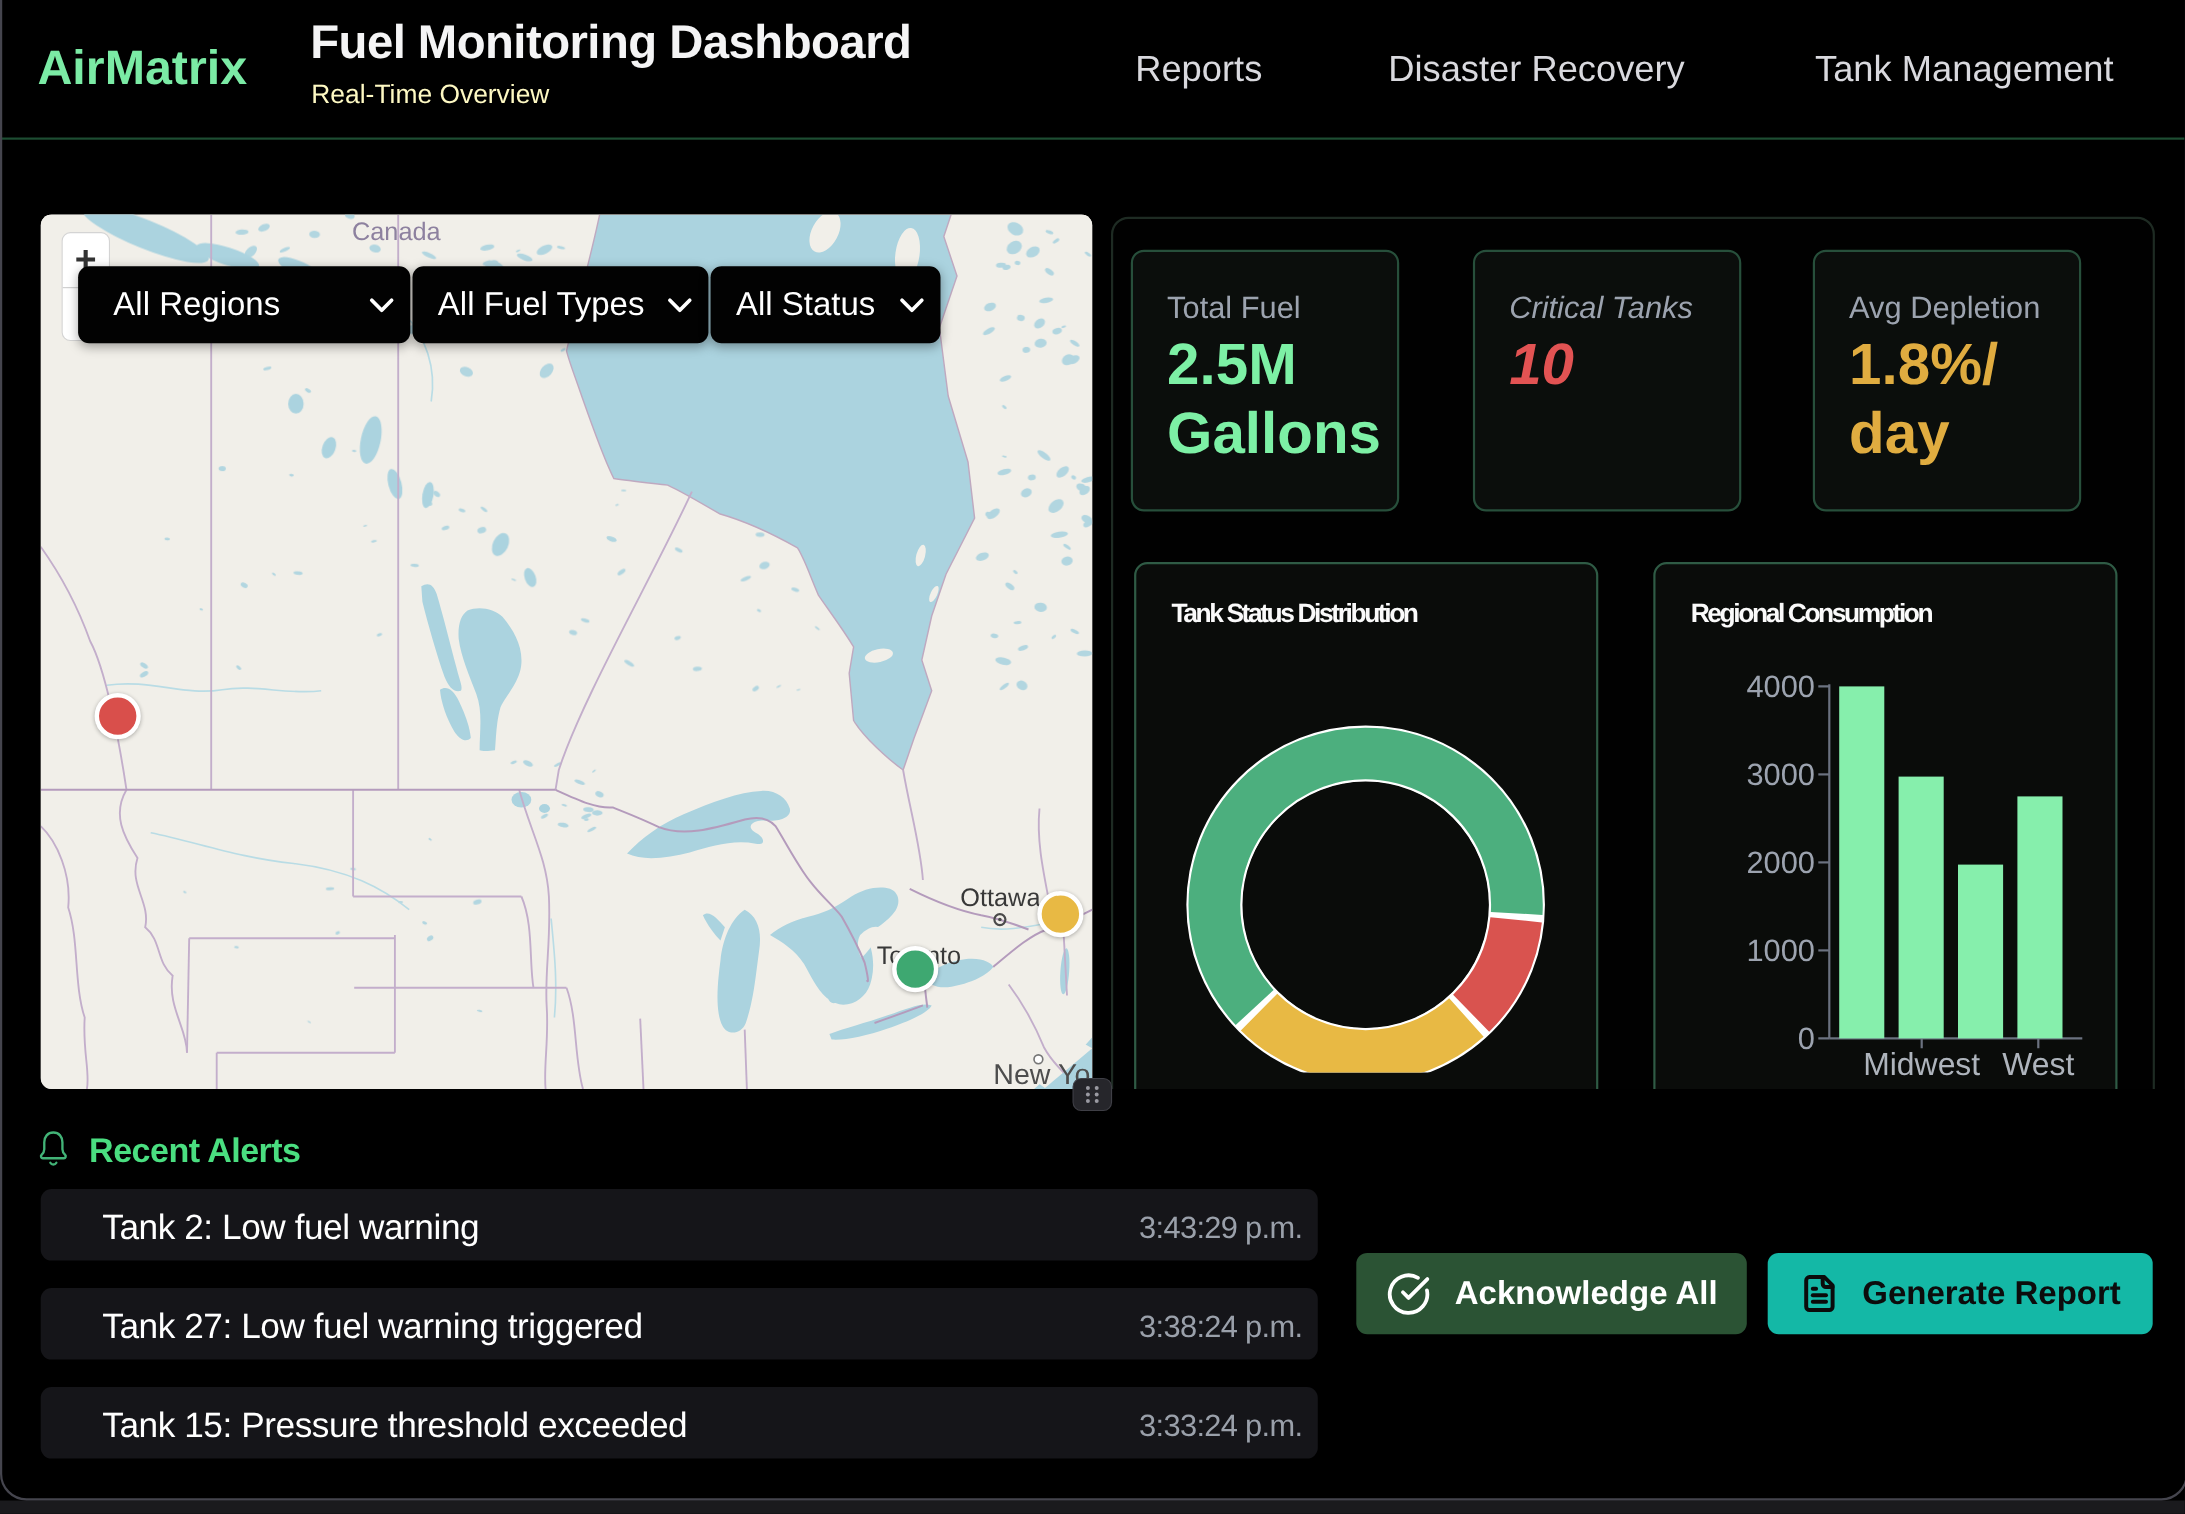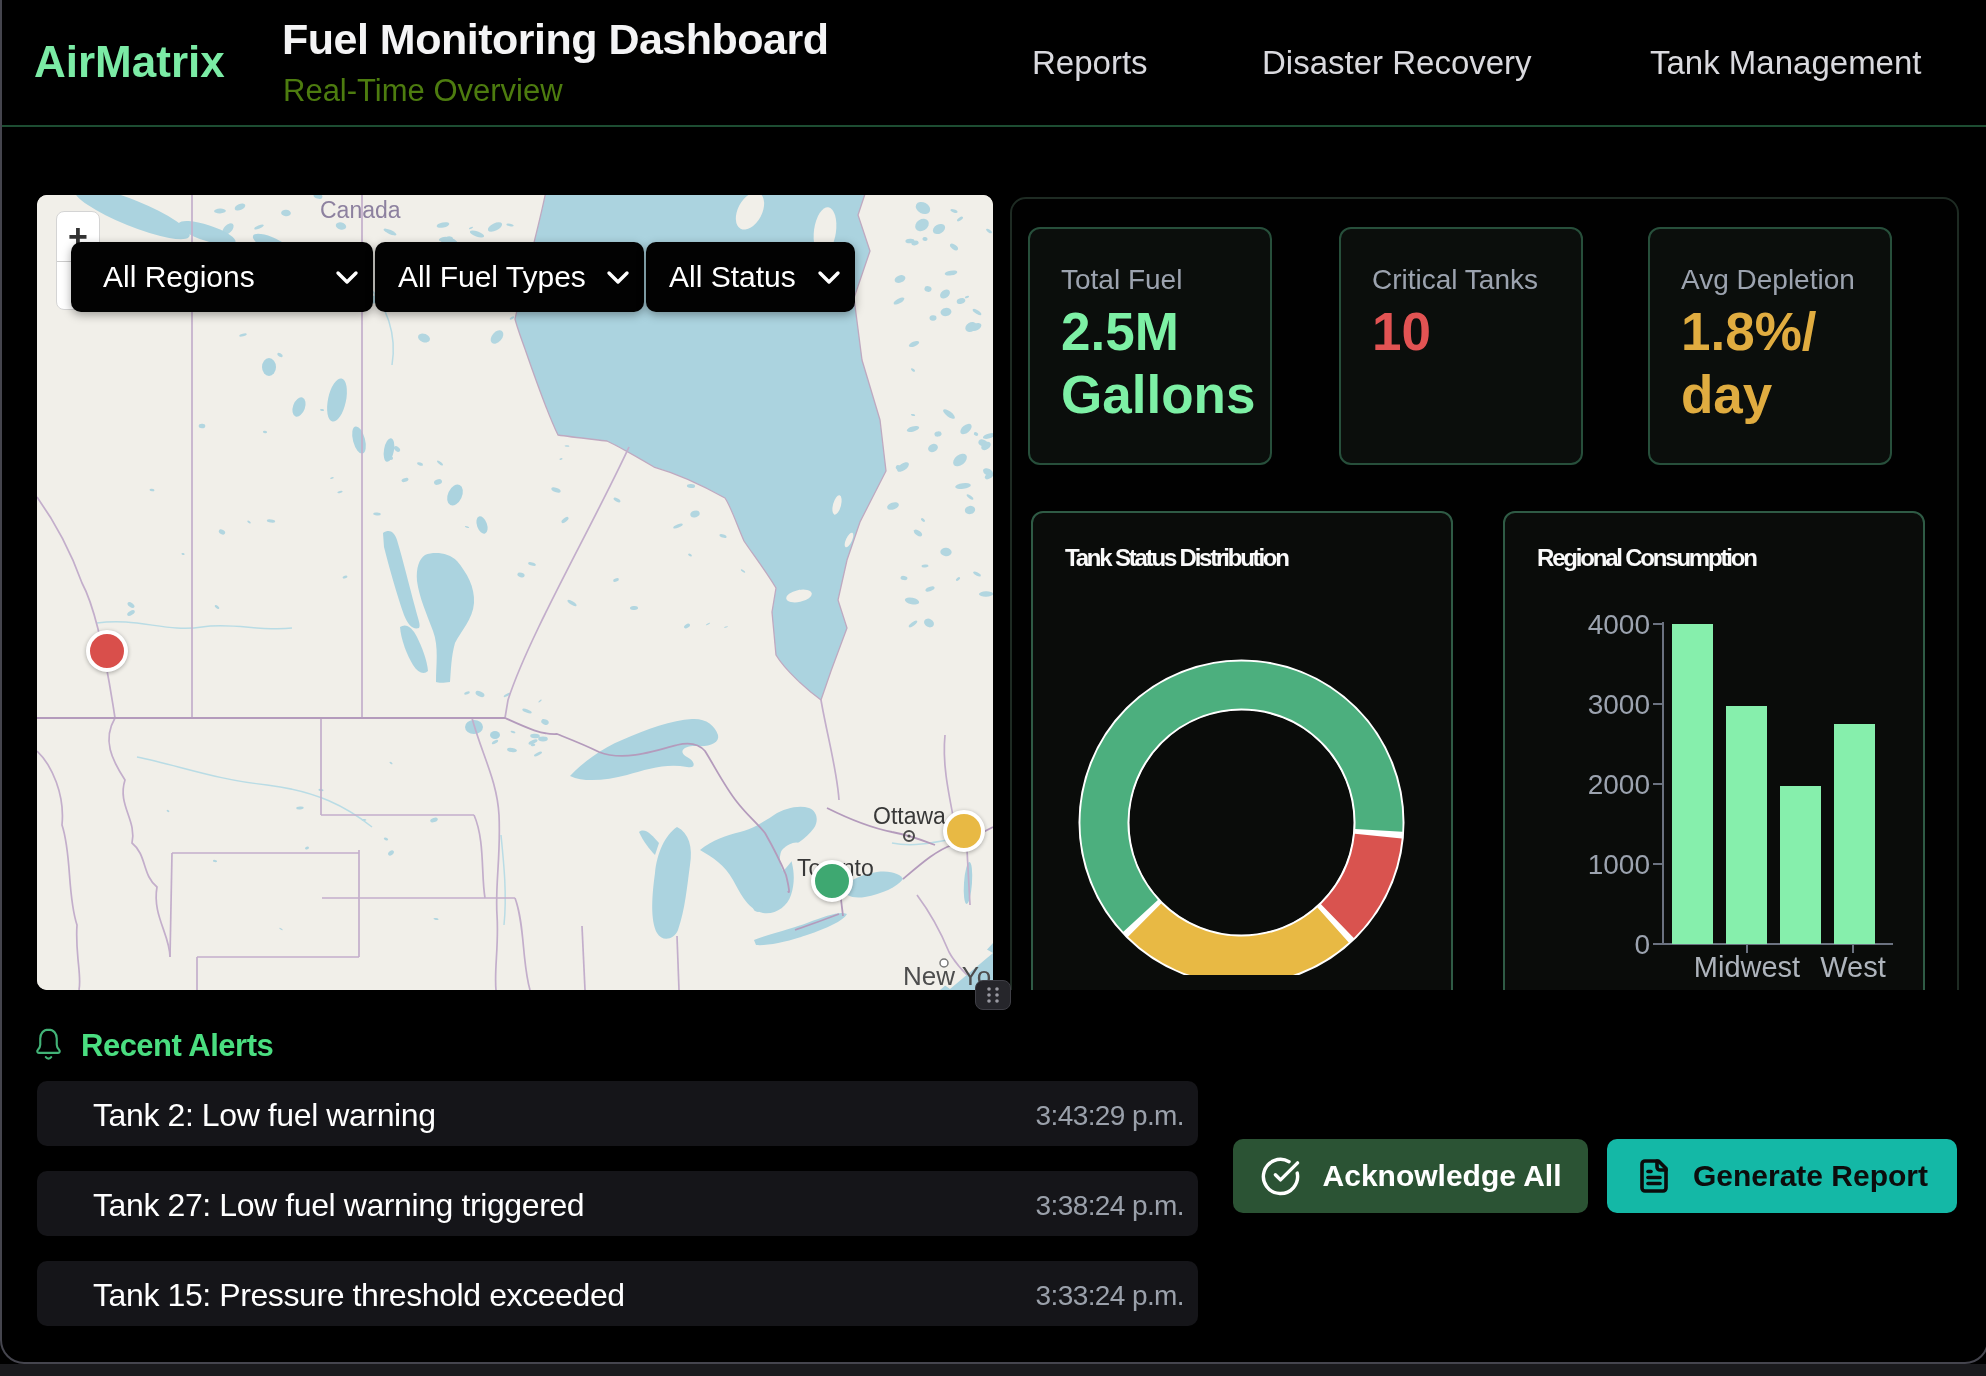--- a/index.html
+++ b/index.html
@@ -4,21 +4,21 @@
 <style>
   * { margin:0; padding:0; box-sizing:border-box; }
   html,body { width:1986px; height:1376px; background:#1a1a1d; font-family:"Liberation Sans", sans-serif; }
   .app { position:absolute; left:0; top:0; width:1986px; height:1364px; background:#000; overflow:hidden; }
   .frame { position:absolute; left:0; top:-4px; width:1989px; height:1368px; border:2px solid #45454e; border-radius:0 0 24px 24px; z-index:60; pointer-events:none; }
 
   
   .header { position:absolute; left:0; top:0; width:100%; height:127px; background:#000; border-bottom:2px solid #1d4d32; }
   .logo { position:absolute; left:34px; top:37px; font-size:44px; font-weight:700; color:#7beba5; }
   .htitle { position:absolute; left:282px; top:15px; font-size:43px; font-weight:700; color:#f4f4f5; letter-spacing:-0.5px; }
-  .hsub { position:absolute; left:283px; top:73px; font-size:31px; font-weight:400; color:#4d7c0f; }
+  .hsub { position:absolute; left:283px; top:73px; font-size:24px; font-weight:400; color:#fef9c3; }
   .nav { position:absolute; top:44px; font-size:33px; color:#d9d9de; }
 
   
   .map { position:absolute; left:37px; top:195px; width:956px; height:795px; border-radius:10px; overflow:hidden; background:#f1efe9; }
   .dd { position:absolute; top:47px; height:70px; background:#020202; border-radius:10px; color:#fff; font-size:30px; font-weight:500; display:flex; align-items:center; z-index:5; box-shadow:0 3px 10px rgba(0,0,0,0.35); }
   .dd span { padding-left:23px; }
   .dd svg { position:absolute; right:13px; top:24px; }
   .zoomctl { position:absolute; left:19px; top:16px; width:44px; height:99px; background:#fff; border:1px solid #d4d4d4; border-radius:8px; z-index:4; }
   .zoomctl .plus { position:absolute; left:0; top:0; width:100%; height:50px; border-bottom:1px solid #ccc; color:#333; font-size:34px; font-weight:700; text-align:center; line-height:48px; }
   .zoomctl .minus { position:absolute; left:0; top:50px; width:100%; height:48px; color:#333; font-size:34px; font-weight:700; text-align:center; line-height:44px; }
@@ -368,21 +368,21 @@
     <div class="marker" style="left:49px; top:435px; background:#d94f4b;"></div>
     <div class="marker" style="left:906px; top:615px; background:#e8b944;"></div>
     <div class="marker" style="left:774px; top:665px; background:#3ea871;"></div>
   </div>
 
   <div class="panel">
     <div class="scard" style="left:16px;">
       <div class="lbl">Total Fuel</div>
       <div class="val" style="color:#7df0a5;">2.5M<br>Gallons</div>
     </div>
-    <div class="scard" style="left:327px;">
+    <div class="scard" style="left:327px;font-style:italic;">
       <div class="lbl">Critical Tanks</div>
       <div class="val" style="color:#e25353;">10</div>
     </div>
     <div class="scard" style="left:636px;">
       <div class="lbl">Avg Depletion</div>
       <div class="val" style="color:#e0ac40;">1.8%/<br>day</div>
     </div>
 
     <div class="ccard" style="left:19px;">
       <h3>Tank Status Distribution</h3>

